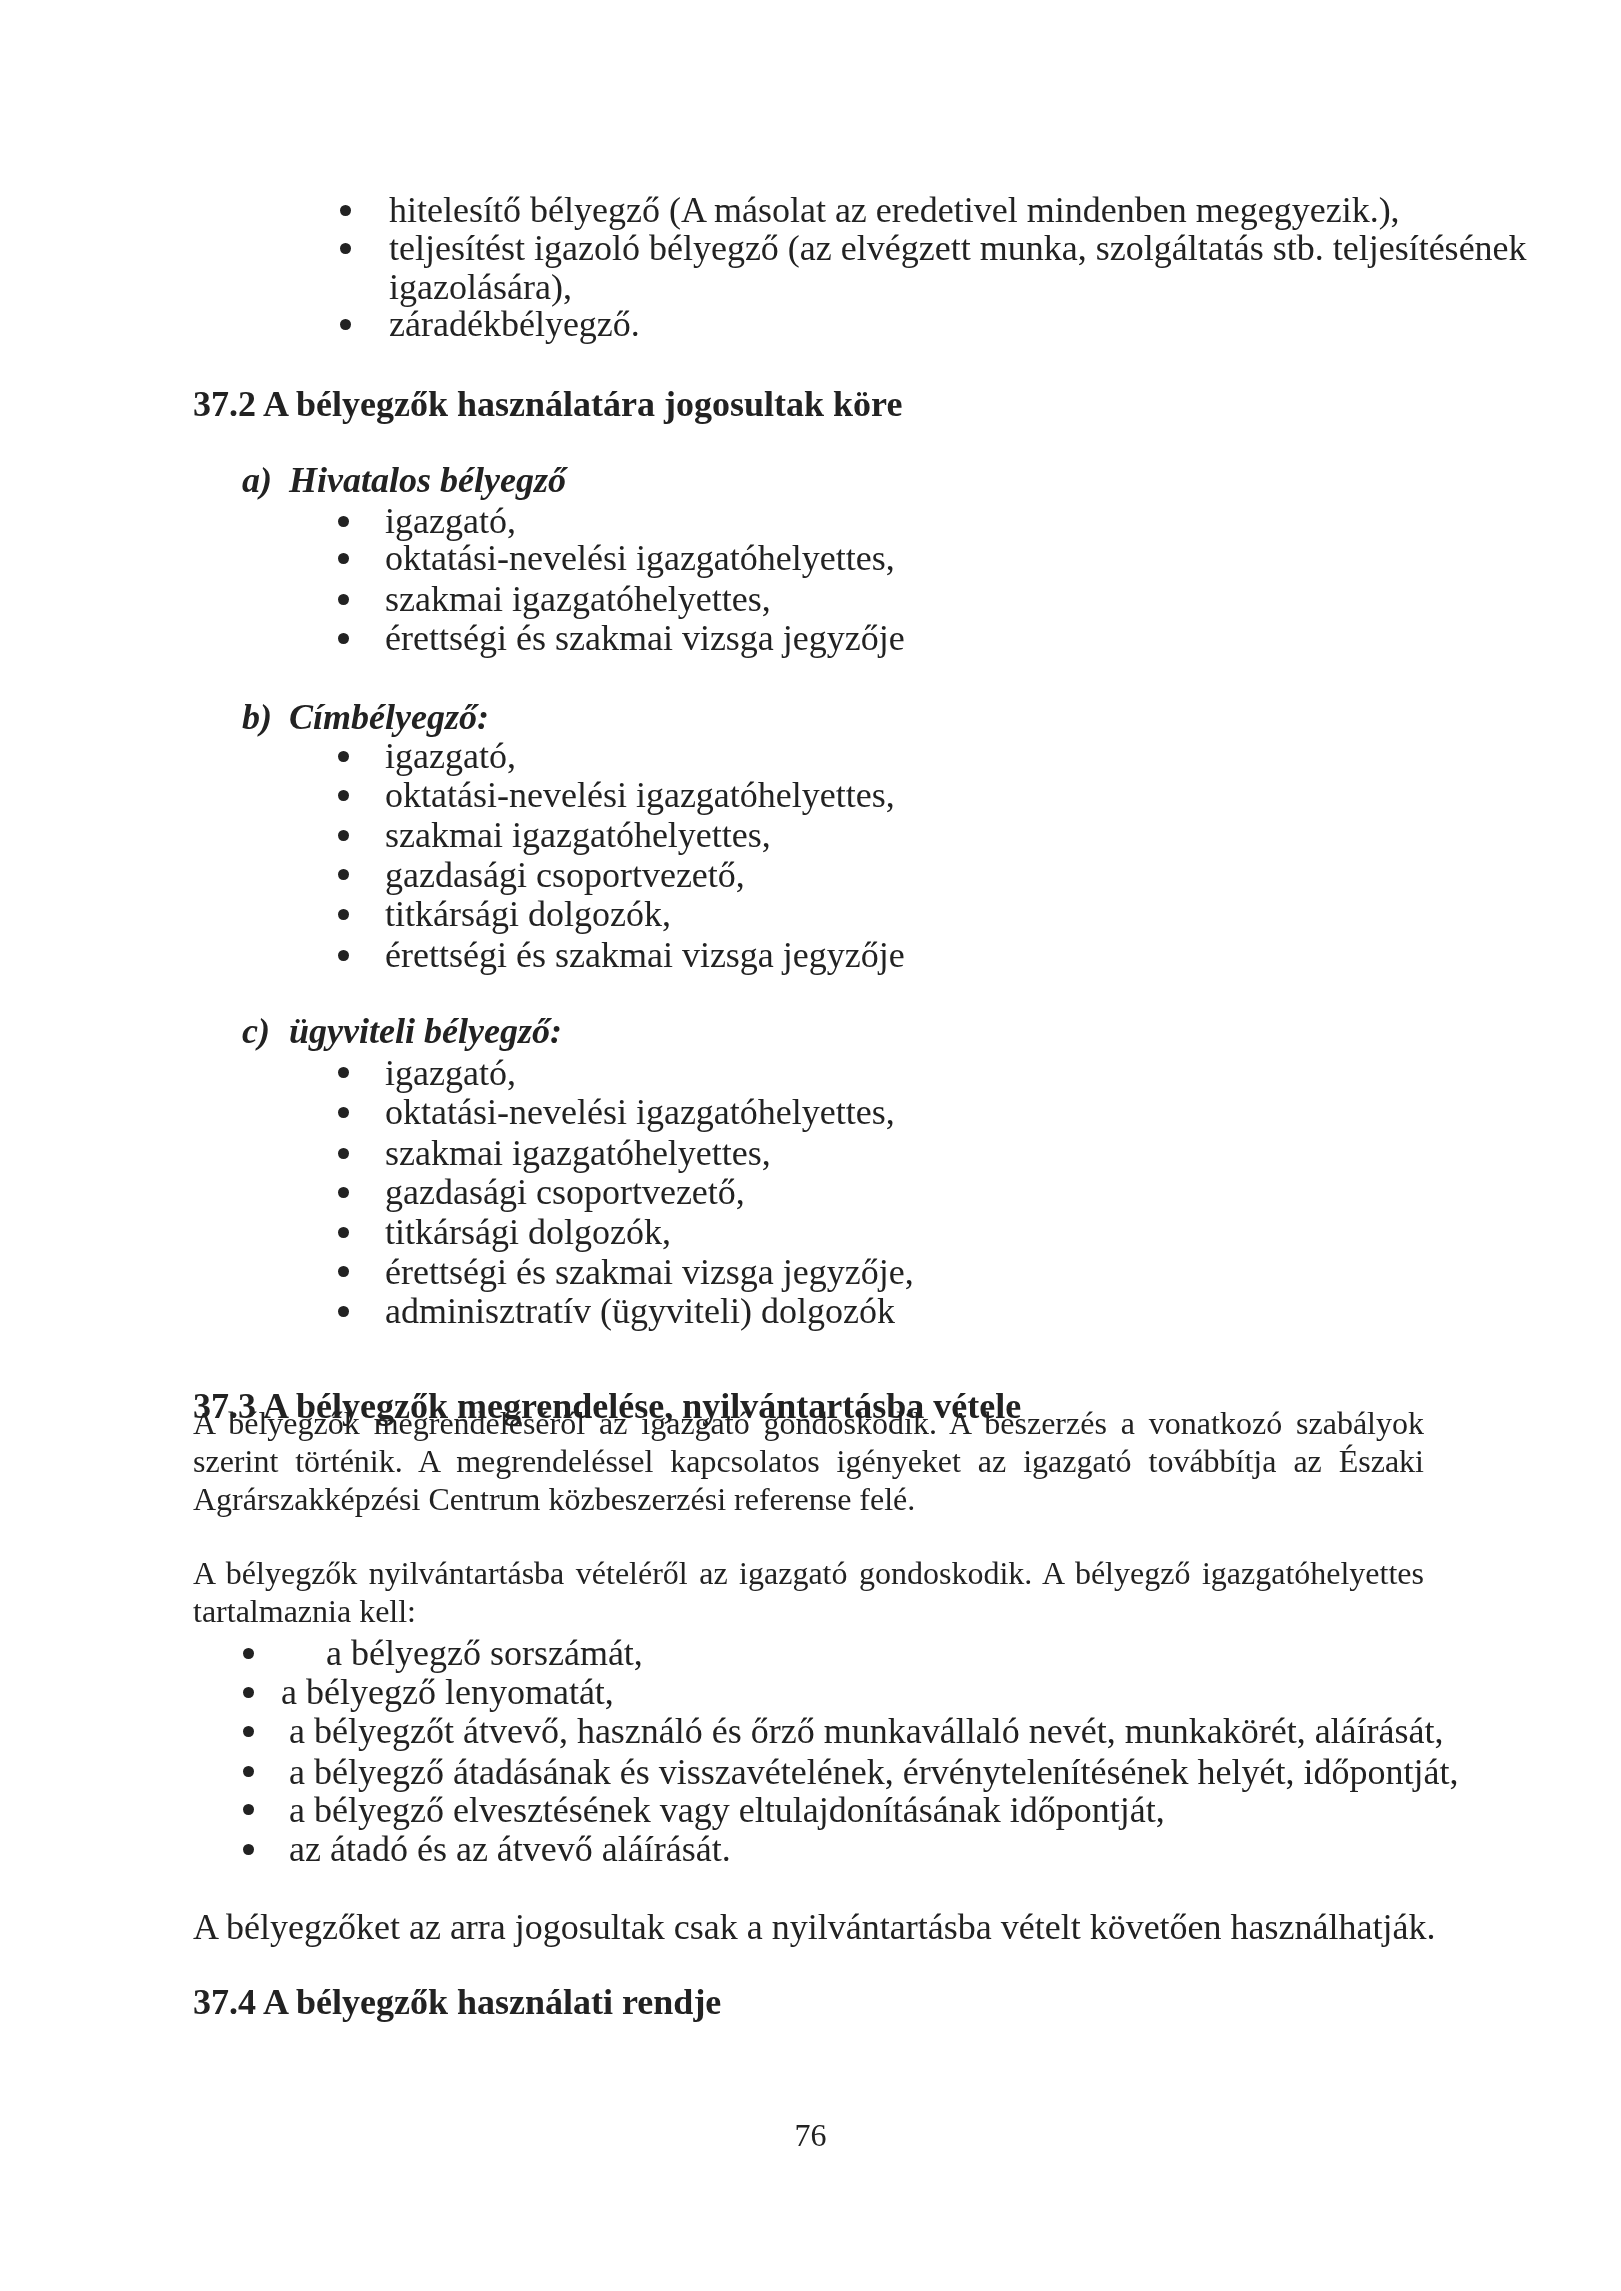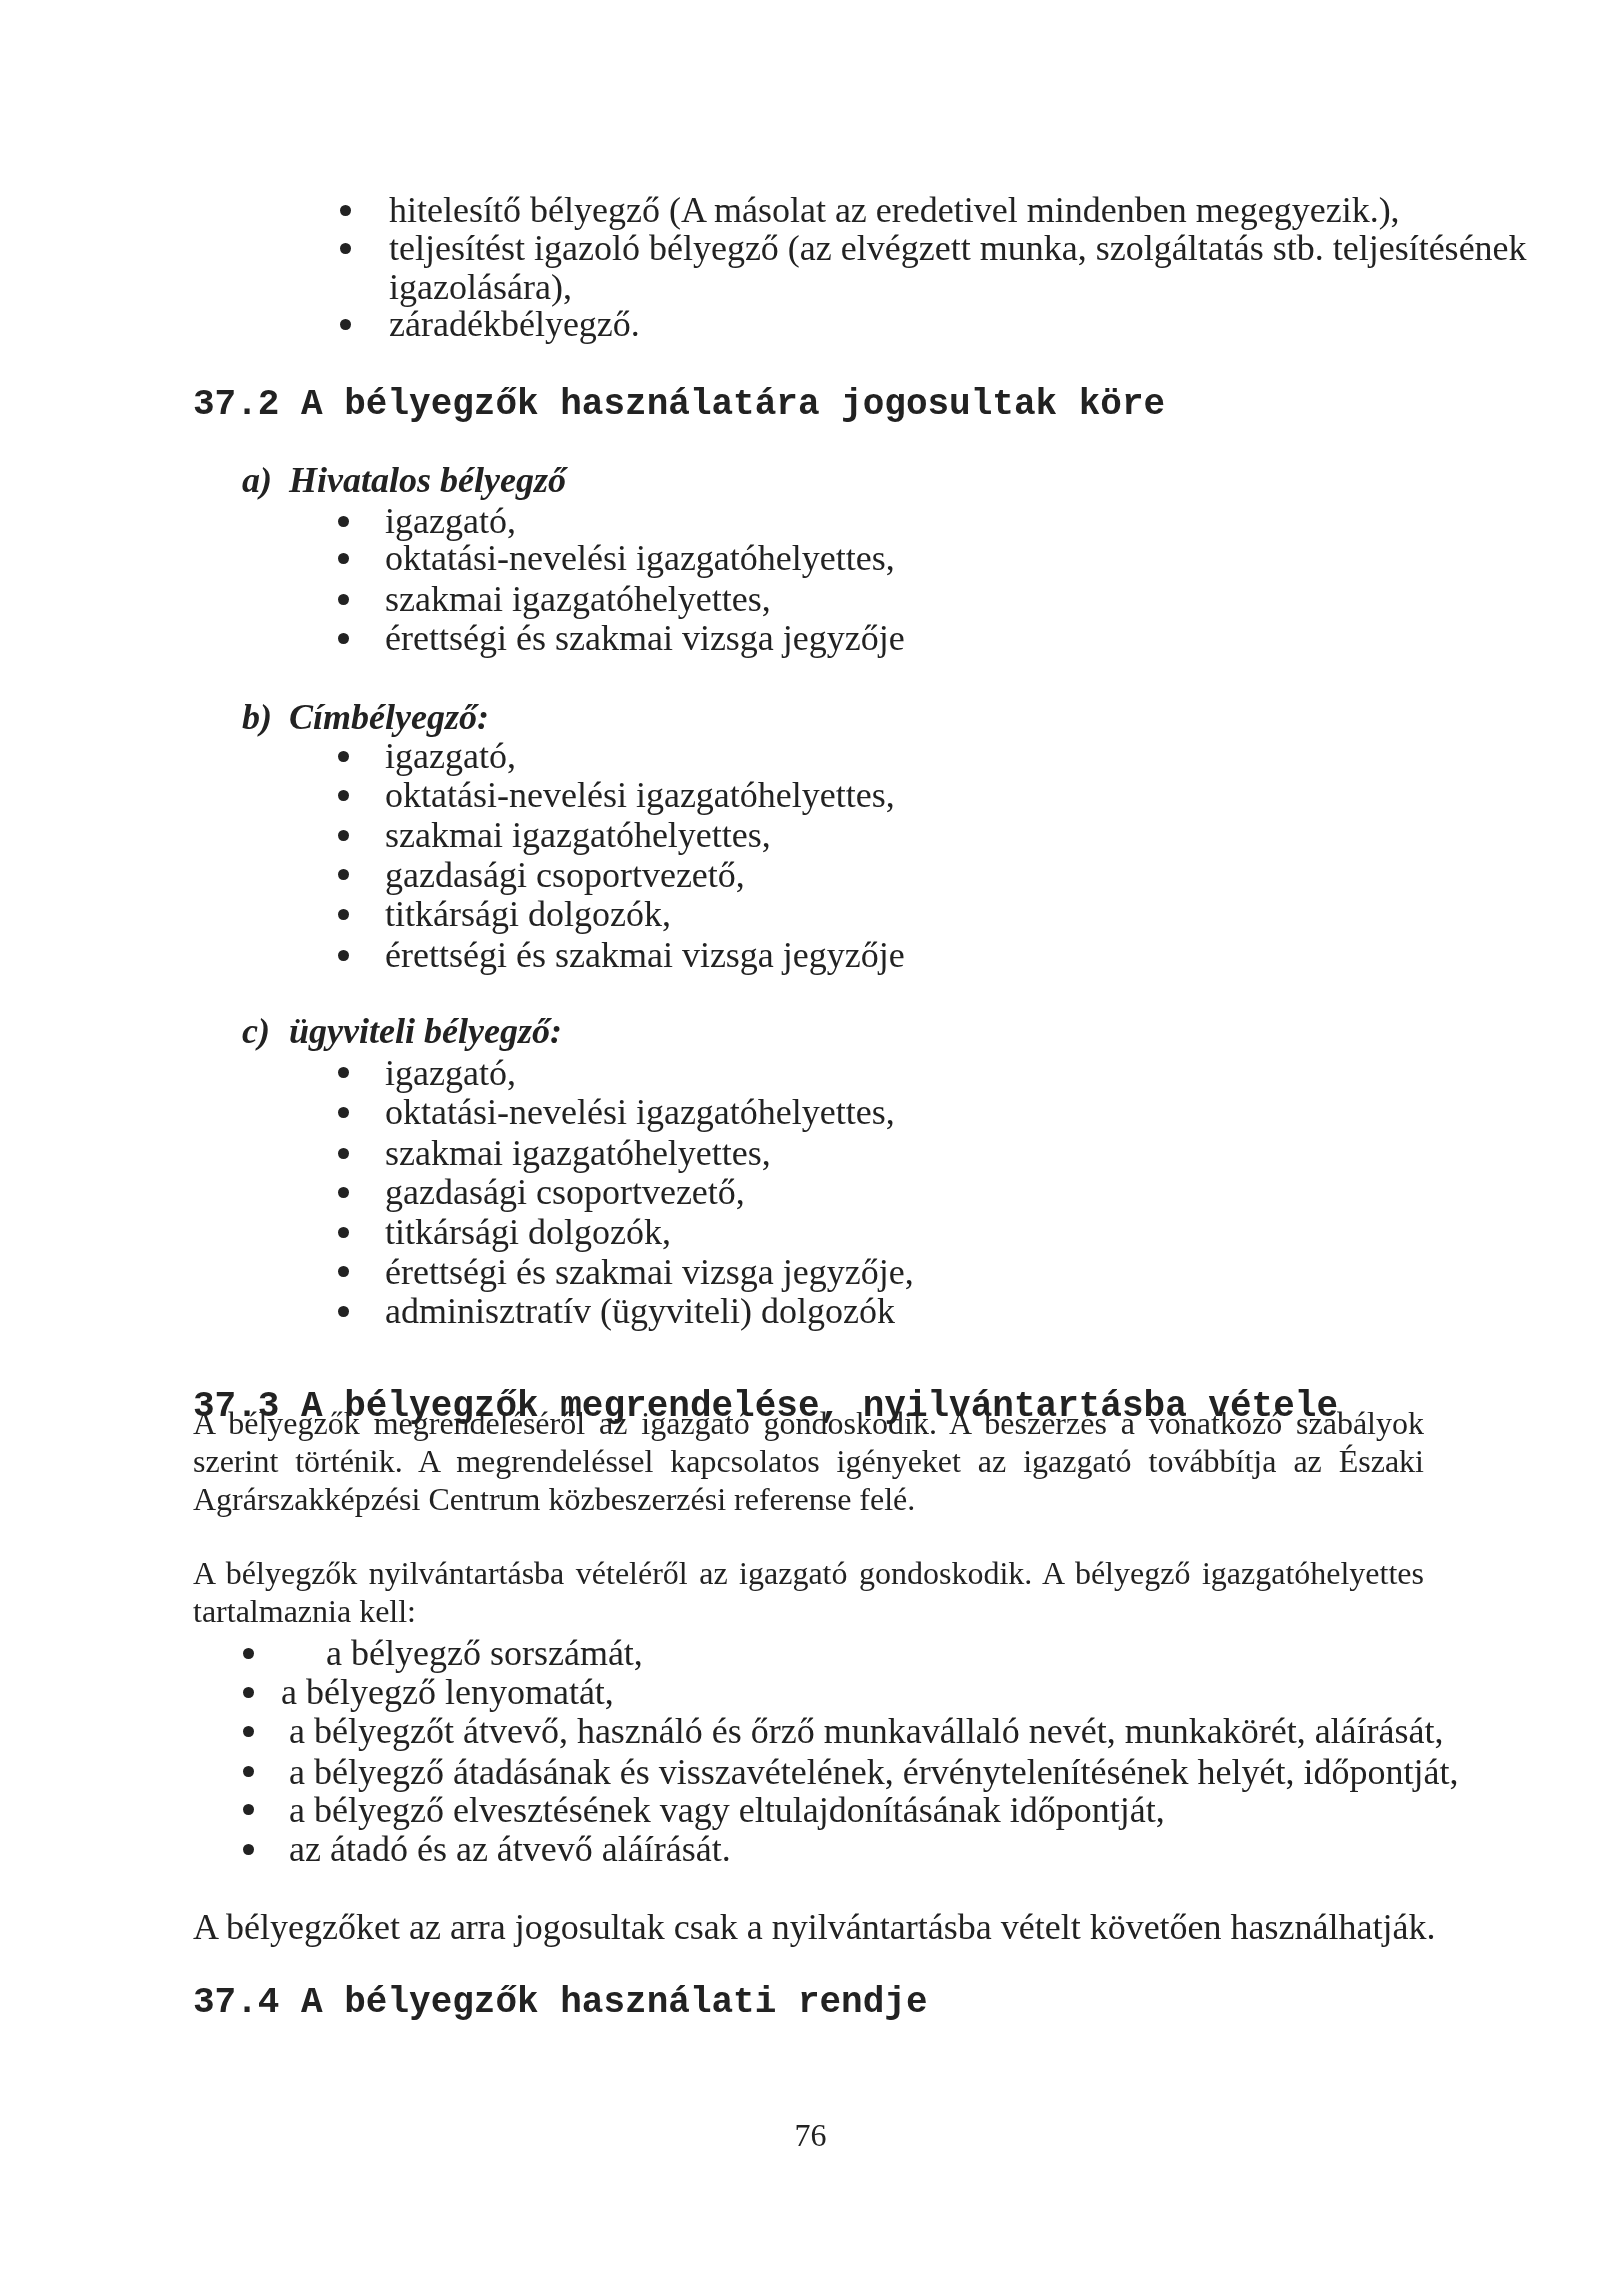--- a/index.html
+++ b/index.html
@@ -1,19 +1,19 @@
 <!DOCTYPE html>
 <html><head>
 <meta charset="utf-8">
 <style>
   html, body { margin: 0; padding: 0; background: #ffffff; }
   body { width: 1621px; height: 2292px; position: relative; overflow: hidden;
          font-family: "Liberation Serif", "DejaVu Serif", serif; color: #222222; }
   .line { position: absolute; font-size: 36px; line-height: 39px; white-space: nowrap; }
-  .bold { font-weight: bold; font-family: Liberation Mono, monospace; }
+  .bold { font-weight: bold; }
   .bi { font-weight: bold; font-style: italic; }
   .bullet { position: absolute; width: 10.8px; height: 10.8px; border-radius: 50%; background: #222222; }
   .just { position: absolute; left: 193px; width: 1231px; font-size: 32px; line-height: 38px;
           text-align: justify; text-align-last: left; white-space: normal; }
   .pagenum { position: absolute; font-size: 32px; left: 0; width: 1621px; text-align: center; }
 </style>
 </head>
 <body>
 
 <div>

